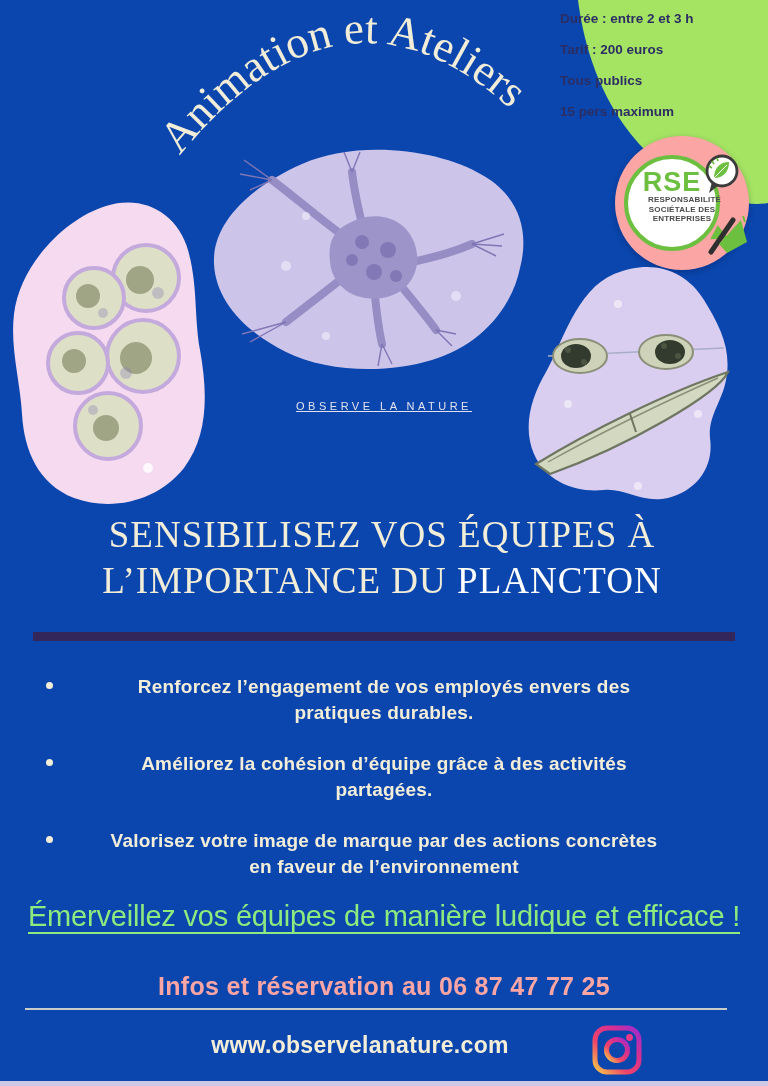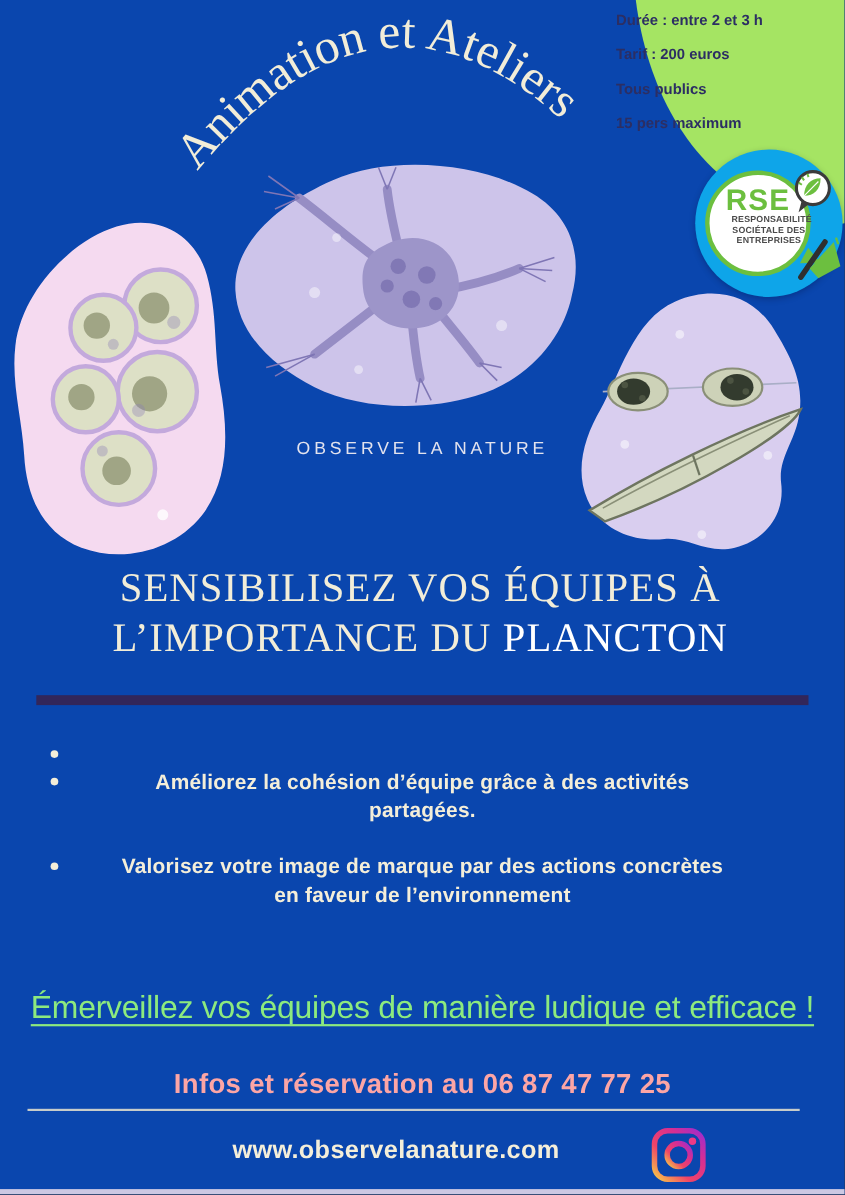--- a/index.html
+++ b/index.html
@@ -13,22 +13,22 @@
   .arc-title text{font-family:"Liberation Serif",serif;font-size:45px;fill:#f2edd8;}
   
   .green-blob{position:absolute;right:0;top:0;width:212px;height:232px;}
   .info-panel{
     position:absolute;left:560px;top:12px;width:204px;
     color:#2c2e63;font-weight:bold;font-size:13.5px;
   }
   .info-panel .info-line{margin:0 0 17px 0;line-height:14px;}
   
   .rse-badge{
-    position:absolute;left:632px;top:136px;width:134px;height:134px;
-    background:#0ea5e9;border-radius:50%;box-shadow:0 2px 6px rgba(0,0,30,.25);
+    position:absolute;left:615px;top:136px;width:134px;height:134px;
+    background:#fca5a5;border-radius:50%;box-shadow:0 2px 6px rgba(0,0,30,.25);
   }
   .rse-bubble{
     position:absolute;left:9px;top:19px;width:88px;height:88px;border-radius:50%;
     border:4px solid #6cbf3f;text-align:center;background:#fff;
   }
   .rse-acronym{font-size:27px;font-weight:bold;color:#6cbf3f;letter-spacing:1px;margin-top:10px;line-height:26px;font-family:"Liberation Sans",sans-serif;}
   .rse-line{font-size:8px;font-weight:bold;color:#4a4a4a;line-height:9.5px;letter-spacing:.2px;padding-left:20px;}
   .rse-tail{
     position:absolute;left:98px;top:92px;width:0;height:0;
     border-top:7px solid transparent;border-bottom:9px solid transparent;
@@ -36,21 +36,21 @@
   }
   .leaf-bubble{position:absolute;left:84px;top:16px;width:44px;height:48px;}
   .megaphone{position:absolute;left:88px;top:74px;width:46px;height:48px;}
   
   .blob-left{position:absolute;left:8px;top:198px;width:200px;height:310px;}
   .blob-mid{position:absolute;left:206px;top:146px;width:324px;height:234px;}
   .blob-right{position:absolute;left:518px;top:264px;width:230px;height:242px;}
   
   .brand{
     position:absolute;left:0;top:400px;width:768px;text-align:center;
-    color:#e3e3ee;font-size:16px;letter-spacing:3.5px;
+    color:#e3e3ee;font-size:11px;letter-spacing:3.5px;text-decoration:underline;
   }
   .headline{
     position:absolute;left:0;top:512px;width:764px;text-align:center;
     font-family:"Liberation Serif",serif;color:#f2edd8;
     font-size:37px;letter-spacing:1px;line-height:46px;
   }
   .headline .hl{color:#ffffff;}
   .divider{position:absolute;left:33px;top:632px;width:702px;height:9px;background:#32265a;}
   .bullets{position:absolute;left:30px;top:674px;width:708px;}
   .bullet-item{position:relative;margin-bottom:25px;text-align:center;}
@@ -221,20 +221,21 @@
   <div class="headline">
     <div>SENSIBILISEZ VOS ÉQUIPES À</div>
     <div><span>L’IMPORTANCE DU</span> <span class="hl">PLANCTON</span></div>
   </div>
 
   <div class="divider"></div>
 
   <div class="bullets">
     <div class="bullet-item">
       <span class="bullet-dot"></span>
+      <span class="bullet-text">Renforcez l’engagement de vos employés envers des pratiques durables.</span>
     </div>
     <div class="bullet-item">
       <span class="bullet-dot"></span>
       <span class="bullet-text">Améliorez la cohésion d’équipe grâce à des activités partagées.</span>
     </div>
     <div class="bullet-item">
       <span class="bullet-dot"></span>
       <span class="bullet-text">Valorisez votre image de marque par des actions concrètes en faveur de l’environnement</span>
     </div>
   </div>

